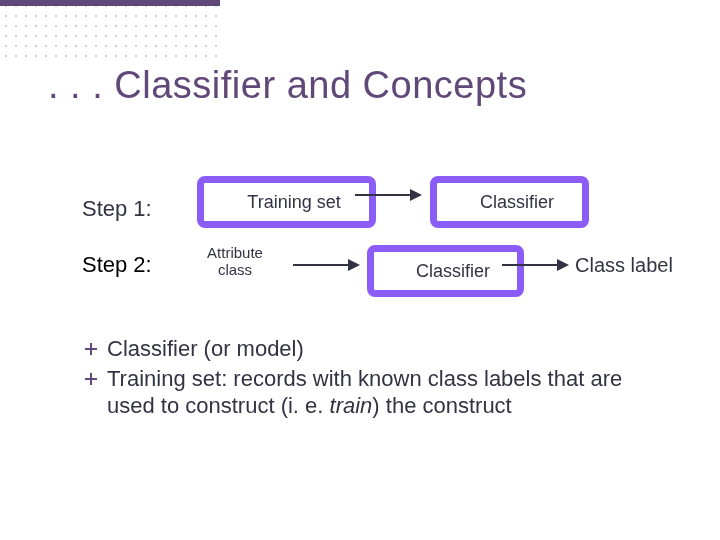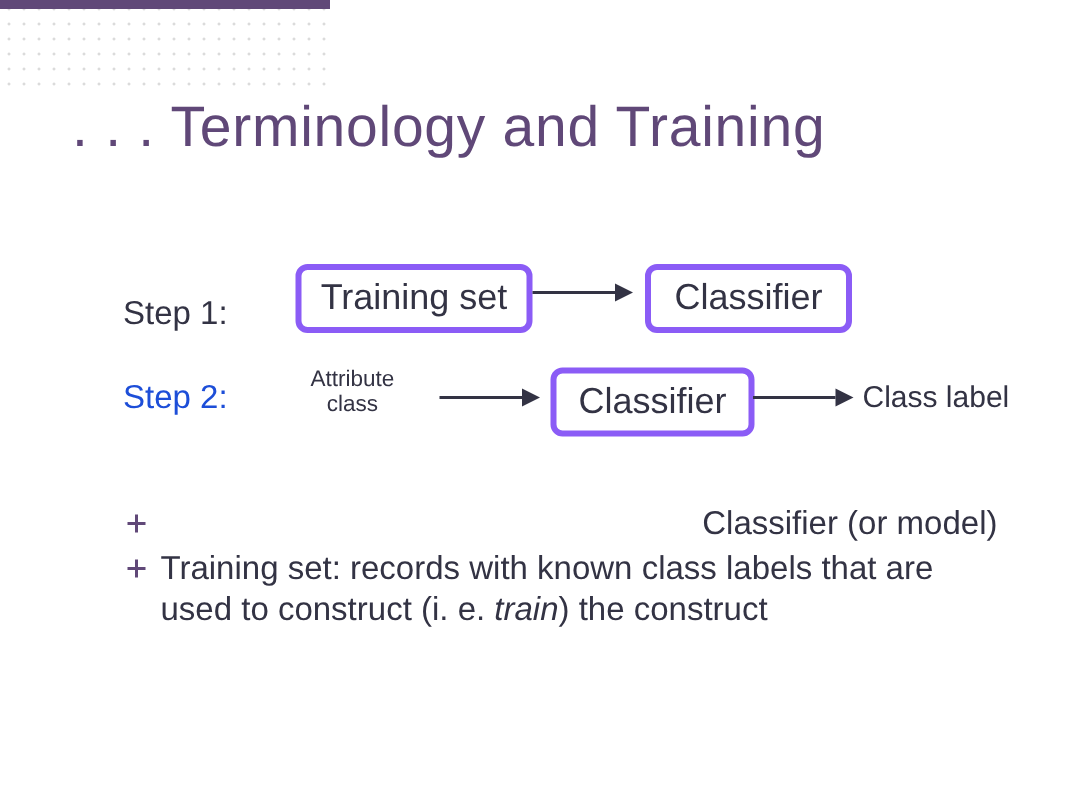--- a/index.html
+++ b/index.html
@@ -43,28 +43,29 @@
   .step1-label {
     position: absolute;
     left: 82px;
     top: 184px;
     font-size: 22px;
     color: #333344;
     margin-top: 12px;
   }
   .box {
     position: absolute;
-    border: 4px solid #8b5cf6;
+    border: 7px solid #8b5cf6;
     border-radius: 8px;
-    font-size: 24px;
+    font-size: 18px;
     color: #333344;
     display: flex;
     align-items: center;
     justify-content: center;
     background: #ffffff;
+    padding-left: 15px;
   }
   .box-trainingset {
     left: 197px;
     top: 176px;
     width: 150px;
     height: 38px;
   }
   .box-classifier1 {
     left: 430px;
     top: 176px;
@@ -92,21 +93,21 @@
     left: 355px;
     top: 189px;
   }
   .arrow1 .line { width: 55px; }
 
   .step2-label {
     position: absolute;
     left: 82px;
     top: 252px;
     font-size: 22px;
-    color: #1d4ed8;
+    color: #000000;
   }
   .attrvals {
     position: absolute;
     left: 180px;
     top: 244px;
     width: 110px;
     font-size: 15px;
     color: #333344;
     text-align: center;
     line-height: 1.15;
@@ -140,21 +141,20 @@
   .bullets {
     position: absolute;
     left: 85px;
     top: 335px;
     width: 580px;
   }
   .bullet-row {
     display: flex;
     align-items: flex-start;
     margin-bottom: 2px;
-    justify-content: space-between;
   }
   .bullet-mark {
     width: 12px;
     height: 12px;
     margin-top: 8px;
     margin-right: 10px;
     flex: 0 0 auto;
     background:
       linear-gradient(#604878,#604878) center/12px 2px no-repeat,
       linear-gradient(#604878,#604878) center/2px 12px no-repeat,
@@ -166,21 +166,21 @@
     line-height: 1.25;
   }
   .ital { font-style: italic; }
 </style>
 </head>
 <body>
 
 <div class="dotgrid"></div>
 <div class="topbar"></div>
 
-<div class="title">. . . Terminology and Training</div>
+<div class="title">. . . Classifier and Concepts</div>
 
 <div class="step1-label">Step 1:</div>
 <div class="box box-trainingset">
   <span>Training set</span>
 </div>
 <div class="arrow arrow1">
   <div class="line"></div>
     <div class="head"></div>
 </div>
 <div class="box box-classifier1">

